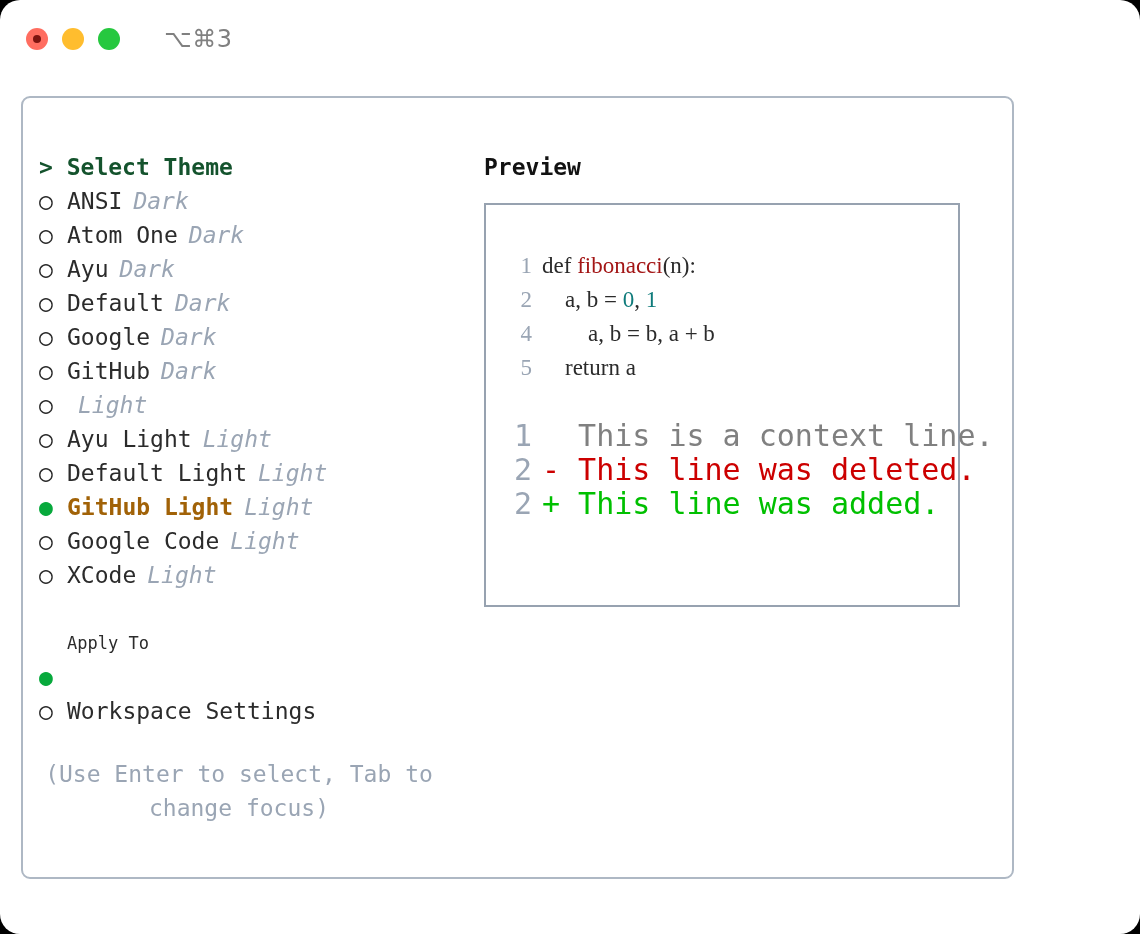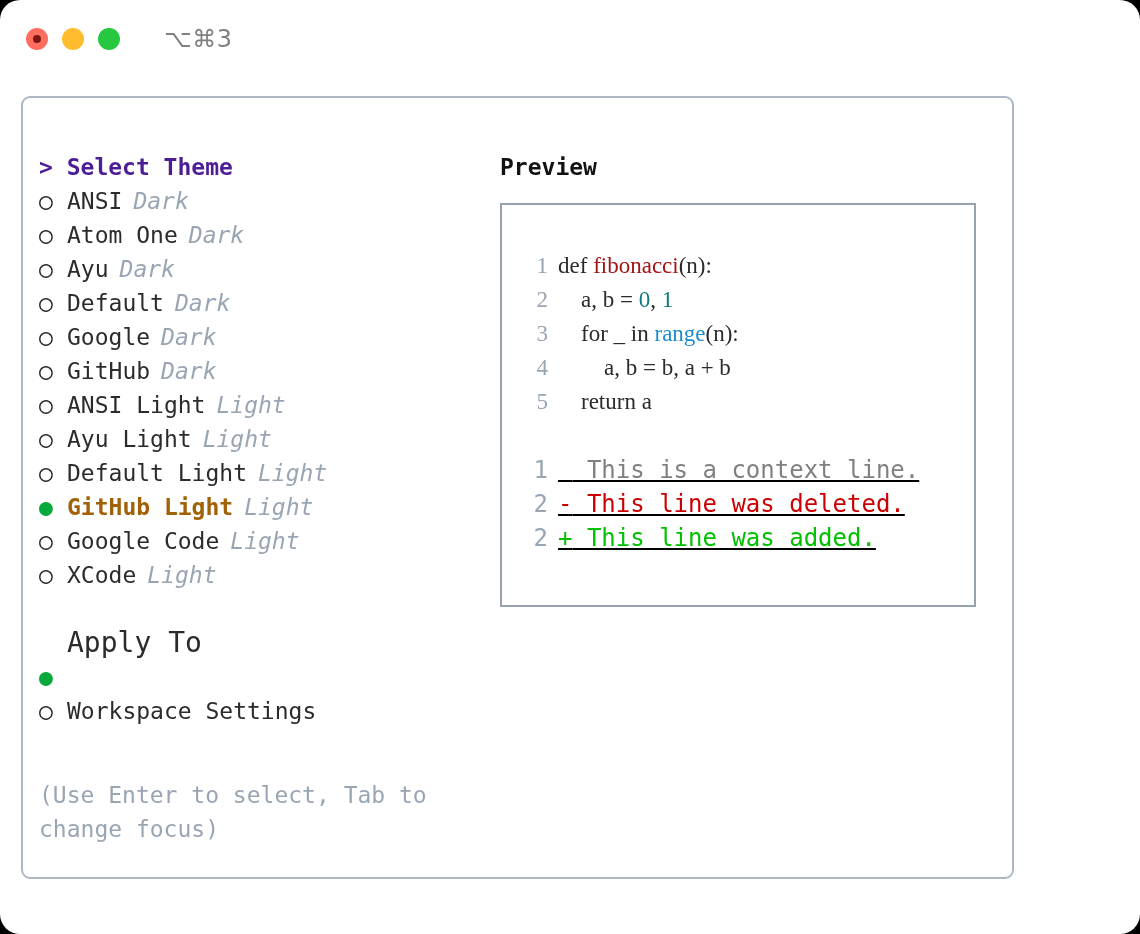--- a/index.html
+++ b/index.html
@@ -90,21 +90,21 @@
   .left-col {
     position: absolute;
     left: 16px;
     top: 52px;
     width: 440px;
   }
 
   .list-header {
     font-size: 23px;
     font-weight: bold;
-    color: #4c1d95;
+    color: #14532d;
     height: 34px;
     line-height: 34px;
     white-space: pre;
   }
 
   .row {
     height: 34px;
     line-height: 34px;
     font-size: 23px;
     color: #2b2b2b;
@@ -125,39 +125,40 @@
     color: #9aa5b4;
     margin-left: 11px;
     font-style: italic;
   }
 
   .section-gap { height: 34px; }
 
   .section-label {
     height: 34px;
     line-height: 34px;
-    font-size: 28px;
+    font-size: 17px;
     color: #2b2b2b;
     padding-left: 28px;
     white-space: pre;
   }
 
   .hint {
-    margin-top: 50px;
+    margin-top: 29px;
     font-size: 23px;
     line-height: 34px;
     color: #9aa5b4;
     width: 400px;
     white-space: pre-wrap;
+    text-align: center;
   }
 
   
   .right-col {
     position: absolute;
-    left: 477px;
+    left: 461px;
     top: 52px;
     width: 490px;
   }
   .preview-header {
     font-size: 23px;
     font-weight: bold;
     color: #121212;
     height: 34px;
     line-height: 34px;
   }
@@ -186,21 +187,21 @@
     color: #9aa5b4;
     margin-right: 10px;
   }
   .tok-fn   { color: #a31515; }
   .tok-num  { color: #0f7b7b; }
   .tok-call { color: #1a8cd0; }
   .tok-plain{ color: #2b2b2b; }
 
   .blank-line { height: 34px; }
 
-  .diff-line { height: 34px; line-height: 34px; font-size: 24px; white-space: pre; text-decoration: underline; }
+  .diff-line { height: 34px; line-height: 34px; font-size: 30px; white-space: pre; }
   .diff-context { color: #808080; }
   .diff-del     { color: #cc0000; }
   .diff-add     { color: #00c000; }
 </style>
 </head>
 <body>
 
 <div class="window">
 
   <div class="titlebar">
@@ -219,21 +220,21 @@
 
         <div class="list-header">&gt; Select Theme</div>
 
         <div id="theme-rows">
             <div class="row"><span class="marker">○</span><span class="label">ANSI</span><span class="variant">Dark</span></div>
             <div class="row"><span class="marker">○</span><span class="label">Atom One</span><span class="variant">Dark</span></div>
             <div class="row"><span class="marker">○</span><span class="label">Ayu</span><span class="variant">Dark</span></div>
             <div class="row"><span class="marker">○</span><span class="label">Default</span><span class="variant">Dark</span></div>
             <div class="row"><span class="marker">○</span><span class="label">Google</span><span class="variant">Dark</span></div>
             <div class="row"><span class="marker">○</span><span class="label">GitHub</span><span class="variant">Dark</span></div>
-            <div class="row"><span class="marker">○</span><span class="label">ANSI Light</span><span class="variant">Light</span></div>
+            <div class="row"><span class="marker">○</span><span class="variant">Light</span></div>
             <div class="row"><span class="marker">○</span><span class="label">Ayu Light</span><span class="variant">Light</span></div>
             <div class="row"><span class="marker">○</span><span class="label">Default Light</span><span class="variant">Light</span></div>
             <div class="row selected"><span class="marker on">●</span><span class="label">GitHub Light</span><span class="variant">Light</span></div>
             <div class="row"><span class="marker">○</span><span class="label">Google Code</span><span class="variant">Light</span></div>
             <div class="row"><span class="marker">○</span><span class="label">XCode</span><span class="variant">Light</span></div>
           </div>
 
         <div class="section-gap"></div>
 
         <div class="section-label">Apply To</div>
@@ -246,21 +247,20 @@
         <div class="hint">(Use Enter to select, Tab to change focus)</div>
       </div>
 
       <div class="right-col">
         <div class="preview-header">Preview</div>
 
         <div class="preview-box">
           <div id="code-block">
               <div class="code-line"><span class="lineno">1</span><span class="tok-plain">def </span><span class="tok-fn">fibonacci</span><span class="tok-plain">(n):</span></div>
               <div class="code-line"><span class="lineno">2</span><span class="tok-plain">    a, b = </span><span class="tok-num">0</span><span class="tok-plain">, </span><span class="tok-num">1</span></div>
-              <div class="code-line"><span class="lineno">3</span><span class="tok-plain">    for _ in </span><span class="tok-call">range</span><span class="tok-plain">(n):</span></div>
               <div class="code-line"><span class="lineno">4</span><span class="tok-plain">        a, b = b, a + b</span></div>
               <div class="code-line"><span class="lineno">5</span><span class="tok-plain">    return a</span></div>
             </div>
           <div class="blank-line"></div>
           <div id="diff-block">
               <div class="diff-line"><span class="lineno">1</span><span class="diff-context"> </span><span class="diff-context"> This is a context line.</span></div>
               <div class="diff-line"><span class="lineno">2</span><span class="diff-del">-</span><span class="diff-del"> This line was deleted.</span></div>
               <div class="diff-line"><span class="lineno">2</span><span class="diff-add">+</span><span class="diff-add"> This line was added.</span></div>
             </div>
         </div>

